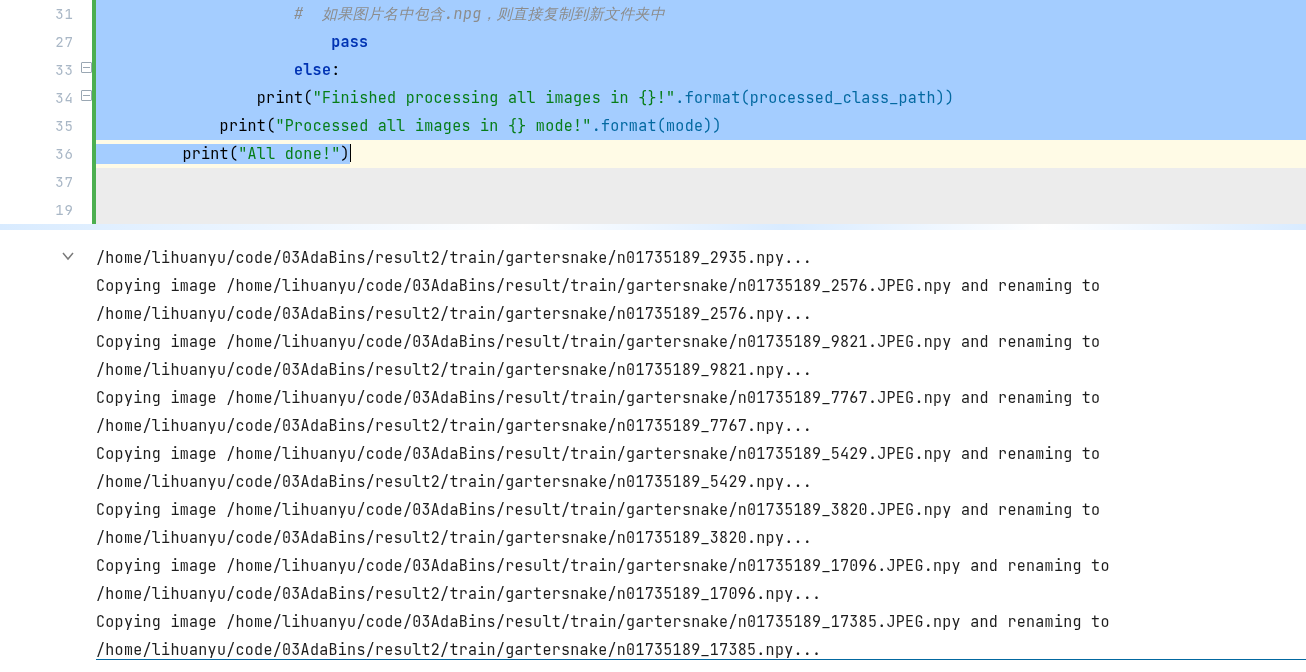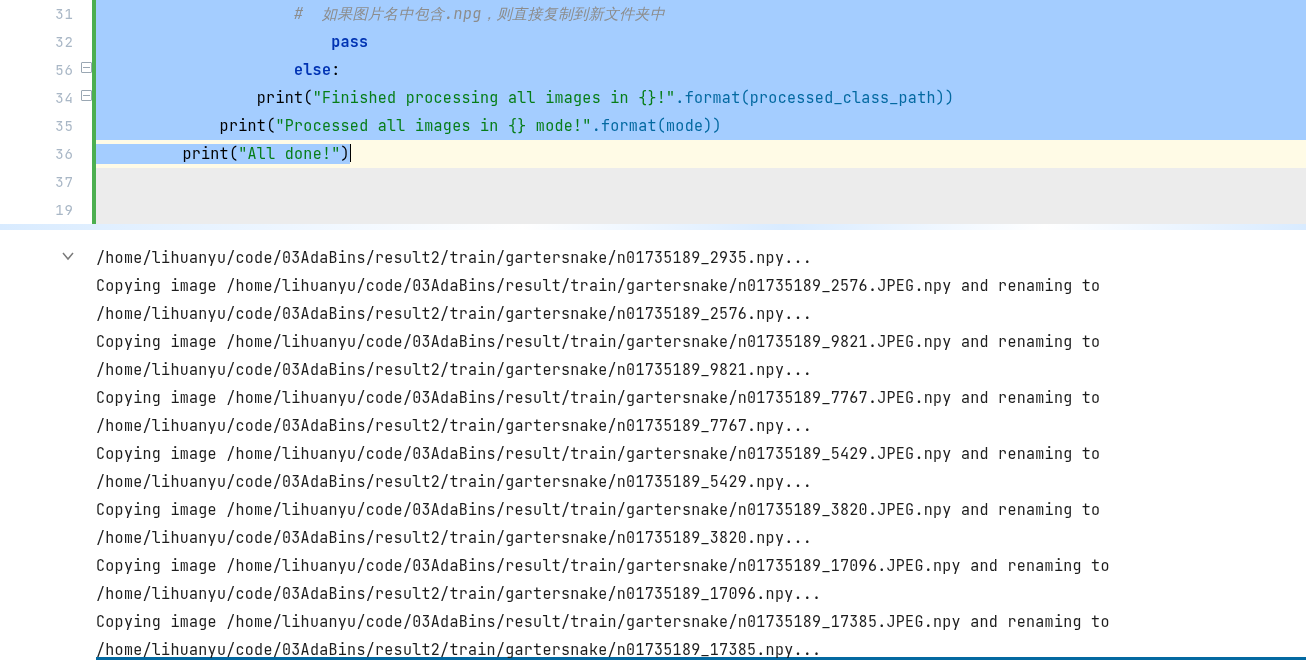--- a/index.html
+++ b/index.html
@@ -144,34 +144,34 @@
     padding-top: 14px;
     font-size: 15px;
     line-height: 28px;
     color: #1d1d1d;
     letter-spacing: 0.3px;
   }
 
   .console-line { white-space: pre; }
 
   .console-border {
-    border-bottom: 3px solid #0369a1;
+    border-bottom: 1px solid #0369a1;
   }
 </style>
 </head>
 <body>
 
 <div class="page">
 
   <div class="editor">
 
     <div class="gutter">
       <div class="gutter-line">31</div>
-      <div class="gutter-line">32</div>
-      <div class="gutter-line">56</div>
+      <div class="gutter-line">27</div>
+      <div class="gutter-line">33</div>
       <div class="gutter-line">34</div>
       <div class="gutter-line">35</div>
       <div class="gutter-line">36</div>
       <div class="gutter-line">37</div>
       <div class="gutter-line">19</div>
     </div>
 
     <div class="fold-col">
       <div class="fold-mark" style="top:62px;"></div>
       <div class="fold-mark" style="top:90px;"></div>

